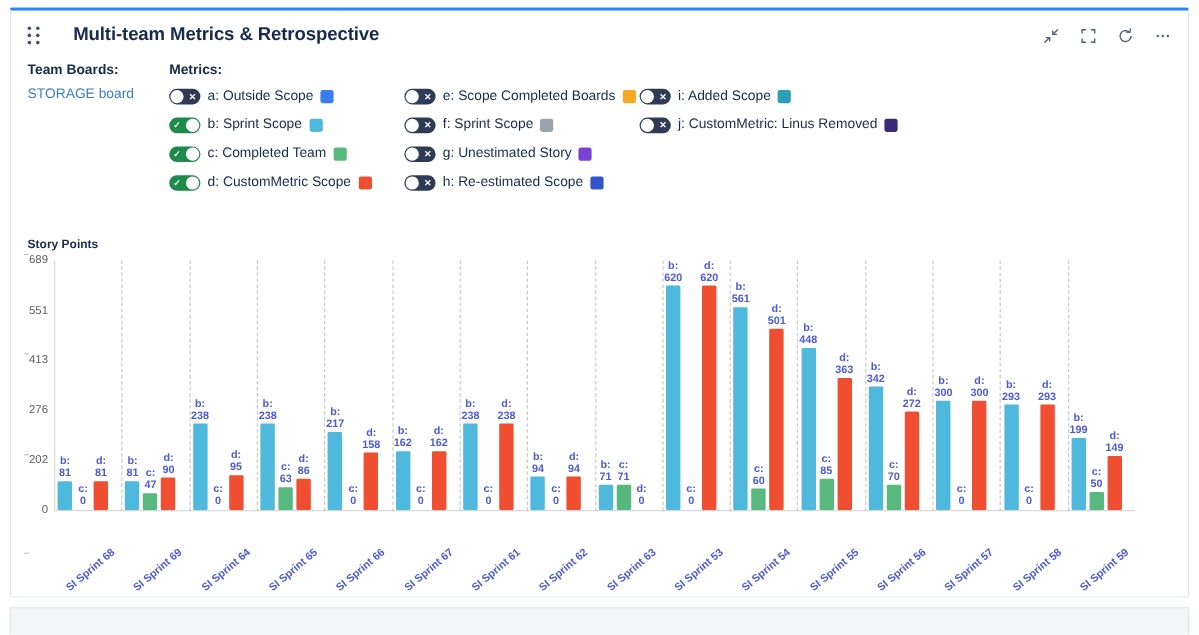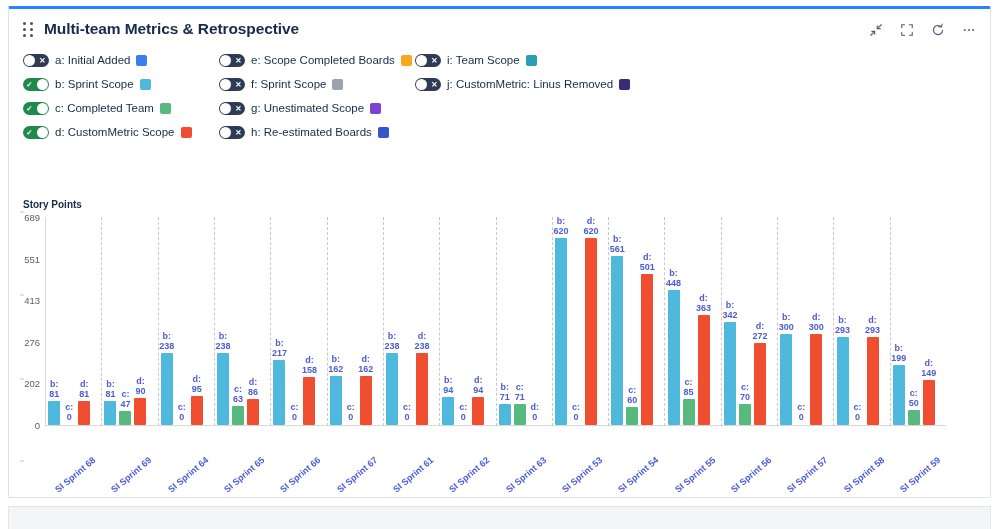--- a/index.html
+++ b/index.html
@@ -21,21 +21,21 @@
     width: 983px; height: 492px;
     background: #ffffff;
     border: 1px solid #dfe1e6;
     border-top: 3px solid #2684ff;
     border-radius: 2px;
   }
   
   .gadget-header {
     position: absolute; left: 0; top: 0;
     width: 100%; height: 40px;
-    display: flex; align-items: center;
+    display: flex; align-items: center; gap: 17px;
   }
   .drag-handle {
     margin-left: 14px; width: 12px; height: 16px;
     display: grid; grid-template-columns: 3px 3px; grid-template-rows: 3px 3px 3px;
     gap: 3px 4px; align-content: center; cursor: grab;
   }
   .drag-handle i { width: 3px; height: 3px; background: #42526e; border-radius: 50%; display: block; }
   .gadget-title {
     margin-left: 9px;
     font-size: 15.5px; font-weight: bold; color: #172b4d;
@@ -189,44 +189,49 @@
           <svg width="14" height="14" viewBox="0 0 16 16" fill="currentColor">
             <circle cx="3.2" cy="8" r="1.15"></circle>
               <circle cx="8" cy="8" r="1.15"></circle>
               <circle cx="12.8" cy="8" r="1.15"></circle>
           </svg>
         </button>
       </div>
     </div>
 
     <div class="controls">
+      <div class="col-boards">
+        <div class="col-label">Team Boards:</div>
+        <div class="board-link">STORAGE board</div>
+      </div>
       <div class="col-metrics">
+        <div class="col-label">Metrics:</div>
         <div class="metrics-grid" id="metrics-grid">
             <div class="metric">
               <span class="toggle off">
                 <span class="glyph">✕</span>
                 <span class="knob"></span>
               </span>
-              <span class="metric-label">a: Initial Added</span>
+              <span class="metric-label">a: Outside Scope</span>
               <span class="swatch" style="background: rgb(59, 124, 240);"></span>
             </div>
             <div class="metric">
               <span class="toggle off">
                 <span class="glyph">✕</span>
                 <span class="knob"></span>
               </span>
               <span class="metric-label">e: Scope Completed Boards</span>
               <span class="swatch" style="background: rgb(246, 168, 33);"></span>
             </div>
             <div class="metric">
               <span class="toggle off">
                 <span class="glyph">✕</span>
                 <span class="knob"></span>
               </span>
-              <span class="metric-label">i: Team Scope</span>
+              <span class="metric-label">i: Added Scope</span>
               <span class="swatch" style="background: rgb(42, 159, 181);"></span>
             </div>
             <div class="metric">
               <span class="toggle on">
                 <span class="glyph">✓</span>
                 <span class="knob"></span>
               </span>
               <span class="metric-label">b: Sprint Scope</span>
               <span class="swatch" style="background: rgb(79, 184, 221);"></span>
             </div>
@@ -252,38 +257,38 @@
                 <span class="knob"></span>
               </span>
               <span class="metric-label">c: Completed Team</span>
               <span class="swatch" style="background: rgb(87, 185, 126);"></span>
             </div>
             <div class="metric">
               <span class="toggle off">
                 <span class="glyph">✕</span>
                 <span class="knob"></span>
               </span>
-              <span class="metric-label">g: Unestimated Scope</span>
+              <span class="metric-label">g: Unestimated Story</span>
               <span class="swatch" style="background: rgb(122, 67, 214);"></span>
             </div>
             <div></div>
             <div class="metric">
               <span class="toggle on">
                 <span class="glyph">✓</span>
                 <span class="knob"></span>
               </span>
               <span class="metric-label">d: CustomMetric Scope</span>
               <span class="swatch" style="background: rgb(240, 78, 48);"></span>
             </div>
             <div class="metric">
               <span class="toggle off">
                 <span class="glyph">✕</span>
                 <span class="knob"></span>
               </span>
-              <span class="metric-label">h: Re-estimated Boards</span>
+              <span class="metric-label">h: Re-estimated Scope</span>
               <span class="swatch" style="background: rgb(51, 85, 201);"></span>
             </div>
             <div></div>
           </div>
       </div>
     </div>
 
     <div class="chart-wrap">
       <div class="y-title">Story Points</div>
       <div class="axis-y-line"></div>

